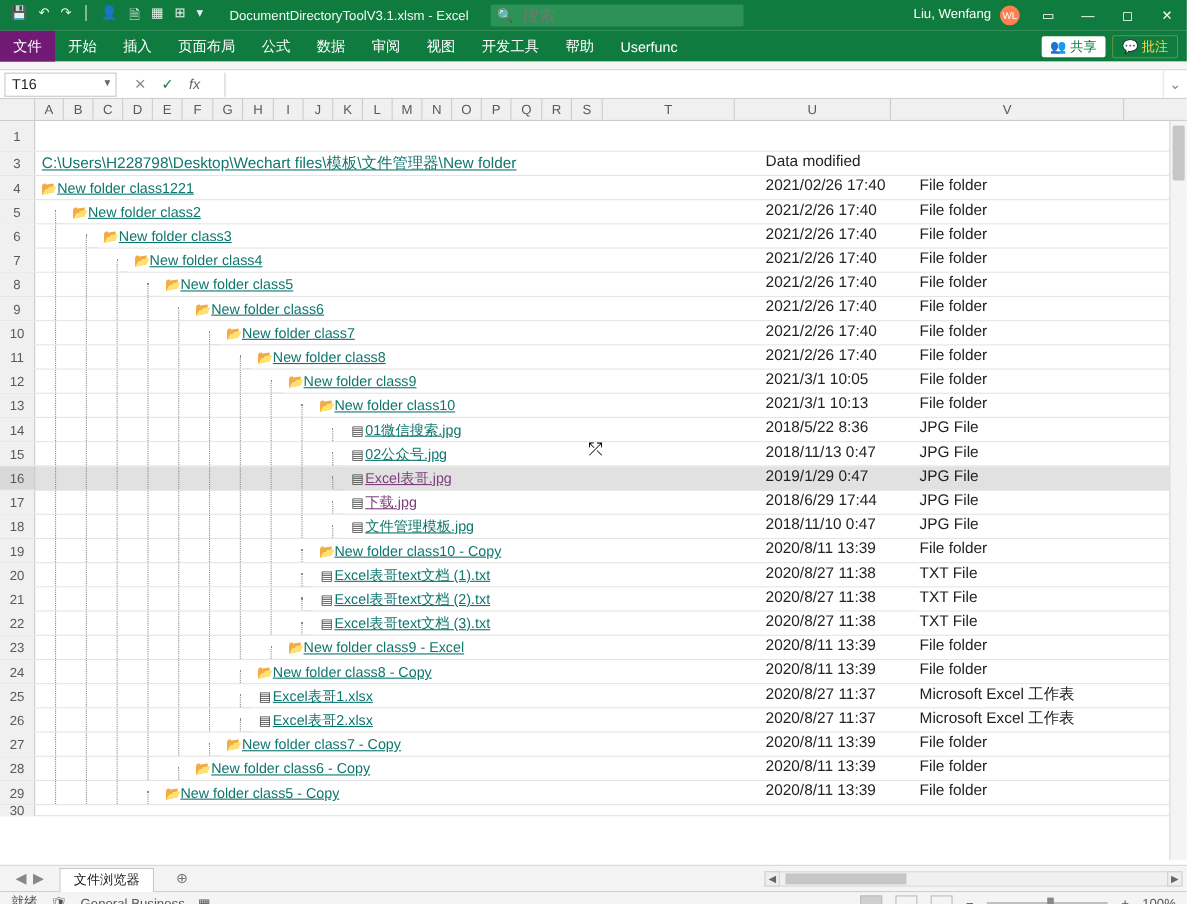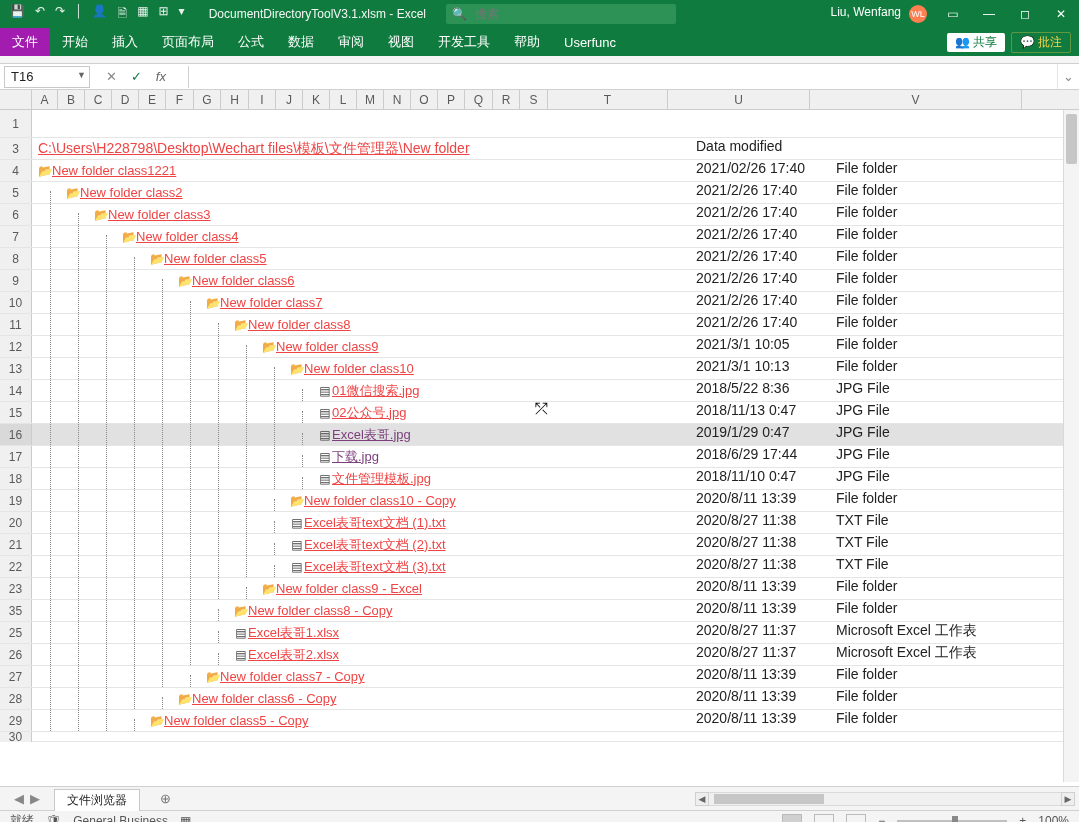--- a/index.html
+++ b/index.html
@@ -2,54 +2,54 @@
 <html><head>
 <meta charset="utf-8">
 <style>
 * { box-sizing: border-box; font-family: "Segoe UI", "Microsoft YaHei", sans-serif; }
 body { margin:0; padding:0; width:1079px; height:822px; background:#fff; overflow:hidden; font-size:13px; color:#222; }
 .titlebar { height:28px; background:#0f7b3e; color:#fff; display:flex; align-items:center; font-size:12px; }
 .titlebar .qat { display:flex; gap:10px; padding:0 10px; }
 .titlebar .qat span { opacity:.9; }
 .titlebar .doc { flex:0 0 auto; margin-left:14px; opacity:.95; }
 .titlebar .search { margin-left:20px; background:#2d9256; width:230px; height:20px; border-radius:2px; display:flex; align-items:center; padding:0 6px; gap:6px; color:#dfe; }
-.titlebar .search input { background:transparent; border:none; outline:none; color:#fff; font-size:12px; width:100%; }
+.titlebar .search input { background:transparent; border:none; outline:none; color:#fff; font-size:15px; width:100%; }
 .titlebar .spacer { flex:1; }
 .titlebar .user { display:flex; gap:8px; padding:0 8px; }
 .titlebar .avatar { width:18px; height:18px; border-radius:50%; background:#ff7f50; display:flex; align-items:center; justify-content:center; font-size:9px; }
 .titlebar .winctl { display:flex; }
 .titlebar .winctl div { width:36px; height:28px; display:flex; align-items:center; justify-content:center; }
 .ribbon { height:28px; background:#0f7b3e; color:#fff; display:flex; align-items:center; font-size:13px; }
 .ribbon .tab { padding:0 12px; height:100%; display:flex; align-items:center; cursor:pointer; }
-.ribbon .tab.file { background:#a21caf; }
+.ribbon .tab.file { background:#701a75; }
 .ribbon .right { margin-left:auto; display:flex; gap:6px; padding-right:8px; align-items:center; }
 .ribbon .right .btn { background:#fff; color:#0f7b3e; padding:1px 8px; border-radius:2px; font-size:12px; display:flex; align-items:center; gap:3px; }
 .ribbon .right .btn.comment { background:transparent; color:#ffd34d; border:1px solid #ffd34d55; }
 .collapsed-band { height:8px; background:#f5f5f5; border-bottom:1px solid #d0d0d0; }
 .namebox-row { height:26px; background:#fff; border-bottom:1px solid #d0d0d0; display:flex; align-items:center; }
-.namebox { width:86px; height:22px; border:1px solid #c9c9c9; background:#fff; margin-left:4px; display:flex; align-items:center; padding:0 6px; position:relative; }
+.namebox { width:102px; height:22px; border:1px solid #c9c9c9; background:#fff; margin-left:4px; display:flex; align-items:center; padding:0 6px; position:relative; }
 .namebox .dd { position:absolute; right:3px; top:3px; color:#666; font-size:9px; }
 .fx-icons { display:flex; align-items:center; gap:14px; padding:0 16px; color:#888; }
 .fx-icons .check { color:#0f7b3e; }
 .fx-label { font-style:italic; color:#666; margin-right:6px; }
 .formula-bar { flex:1; border-left:1px solid #d0d0d0; height:22px; padding-left:8px; color:#222; }
 .fb-expand { width:22px; display:flex; align-items:center; justify-content:center; color:#888; border-left:1px solid #e5e5e5; height:100%; }
 .grid-area { position:relative; height:696px; background:#fff; overflow:hidden; }
 .col-headers { display:flex; height:20px; background:#f0f0f0; border-bottom:1px solid #ccc; }
 .ch-corner { width:32px; border-right:1px solid #ccc; background:#f0f0f0; }
 .ch { border-right:1px solid #ccc; text-align:center; font-size:12px; color:#5a5a5a; line-height:20px; }
 .rows { position:relative; }
 .row { display:flex; height:22px; border-bottom:1px solid #e5e5e5; }
 .row.big { height:28px; }
 .rh { width:32px; border-right:1px solid #ccc; background:#f0f0f0; text-align:center; font-size:12px; color:#5a5a5a; line-height:22px; }
 .row.big .rh { line-height:28px; }
 .row.sel .rh { background:#d9d9d9; }
 .cell0 { display:flex; align-items:center; padding-left:6px; min-width:0; }
 .update-btn { border:1px solid #8a8a8a; background:linear-gradient(#fafafa,#eee); padding:2px 12px; font-size:14px; margin-left:4px; }
-.link { color:#ef4444; text-decoration:underline; cursor:pointer; white-space:nowrap; }
+.link { color:#0f766e; text-decoration:underline; cursor:pointer; white-space:nowrap; }
 .link.visited { color:#7b3f7b; }
 .tree-ic { display:inline-block; width:14px; text-align:center; color:#444; font-size:12px; }
 .folder-ic { color:#444; }
 .file-ic { color:#444; }
 .indent { display:inline-block; width:28px; height:100%; position:relative; }
 .pipe { position:absolute; left:12px; top:0; bottom:0; border-left:1px dotted #888; }
 .elbow { display:inline-block; width:28px; position:relative; }
 .elbow::before { content:""; position:absolute; left:12px; top:-2px; height:12px; border-left:1px dotted #888; }
 .elbow::after { content:""; position:absolute; left:12px; top:10px; width:10px; border-top:1px dotted #888; }
 .row .content { width:660px; min-width:0; display:flex; align-items:center; overflow:hidden; }
@@ -734,21 +734,21 @@
             <span class="pipe"></span>
           </span>
           <span class="elbow"></span>
           <span class="tree-ic folder-ic">📂</span>  
           <span class="link">New folder class9 - Excel</span>
         </div>
         <div class="colU">2020/8/11 13:39</div>
         <div class="colV">File folder</div>
       </div>
       <div class="row">
-        <div class="rh">35</div>
+        <div class="rh">24</div>
         <div class="content cell0">
           <span class="indent">
             <span class="pipe"></span>
           </span>
           <span class="indent">
             <span class="pipe"></span>
           </span>
           <span class="indent">
             <span class="pipe"></span>
           </span>

